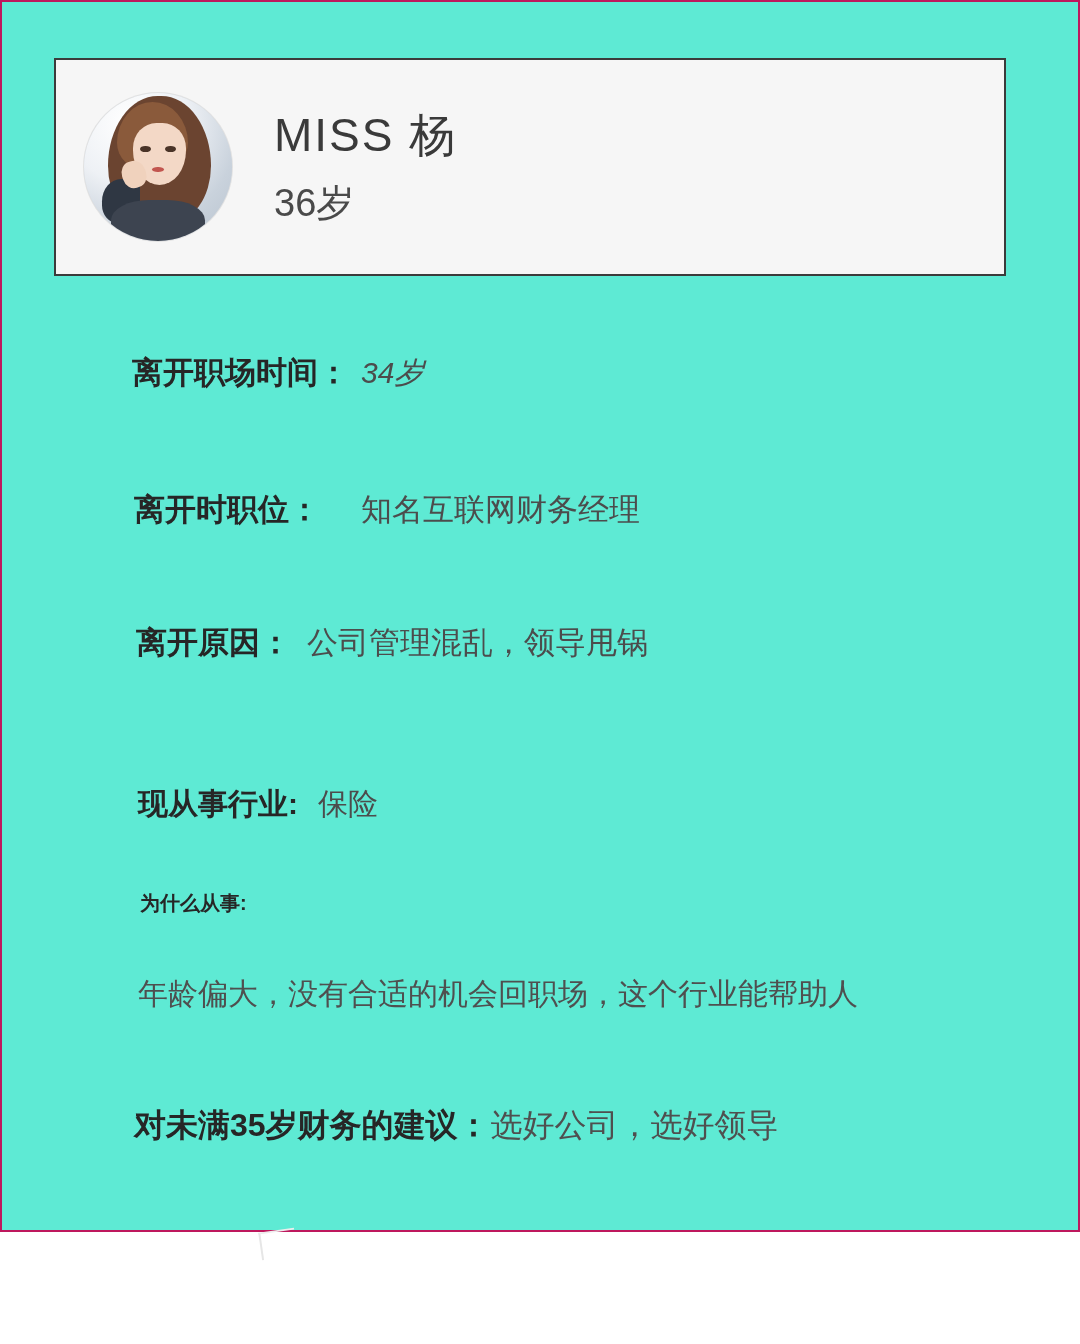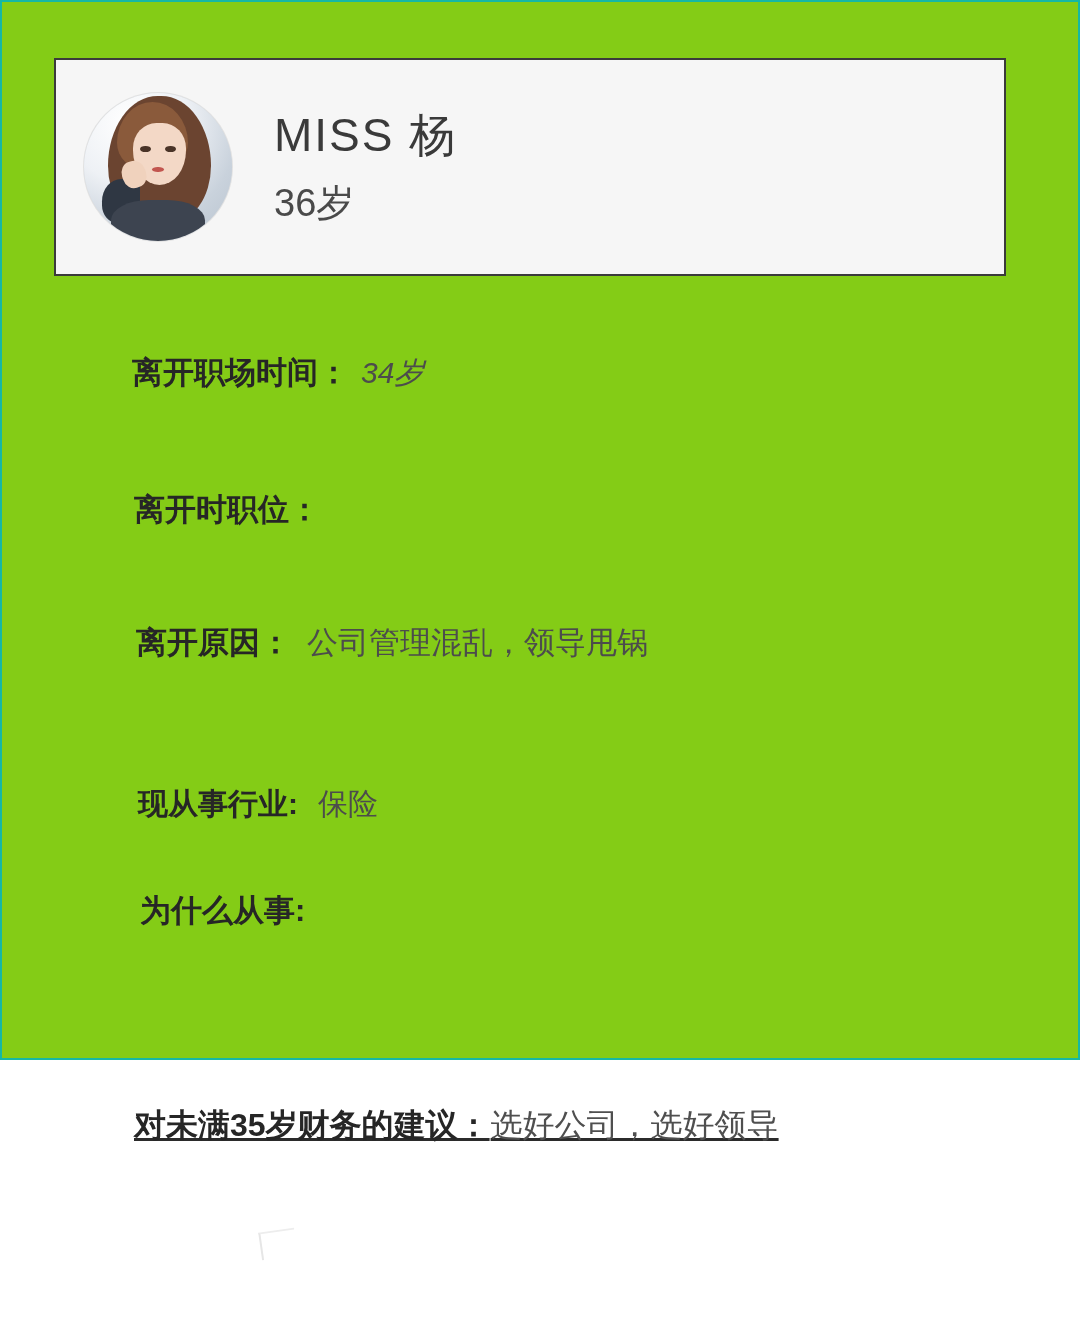--- a/index.html
+++ b/index.html
@@ -10,24 +10,24 @@
     width: 1080px;
     height: 1344px;
     background: #ffffff;
     font-family: "Liberation Sans", sans-serif;
     color: #2b2b2b;
     overflow: hidden;
   }
   .page {
     position: relative;
     width: 1080px;
-    height: 1060px;
-    background: #84cc16;
+    height: 1232px;
+    background: #5eead4;
     box-sizing: border-box;
-    border: 2px solid #14b8a6;
+    border: 2px solid #be185d;
   }
 
   
   .profile-card {
     position: absolute;
     left: 52px;
     top: 56px;
     width: 952px;
     height: 218px;
     background: #f6f6f6;
@@ -167,32 +167,32 @@
 
   .f2 { left: 132px; top: 487px; font-size: 31px; gap: 23px; }
   .f2 .value { margin-left: 18px; font-size: 31px; }
 
   .f3 { left: 134px; top: 620px; font-size: 31px; }
   .f3 .value { margin-left: 16px; font-size: 31px; text-align: center; }
 
   .f4 { left: 136px; top: 782px; font-size: 30px; }
   .f4 .value { margin-left: 20px; font-size: 30px; }
 
-  .f5 { left: 138px; top: 888px; font-size: 31px; }
+  .f5 { left: 138px; top: 888px; font-size: 20px; }
 
   .f5b {
     position: absolute;
     left: 136px;
     top: 972px;
     font-size: 30px;
     color: #4f4f4f;
     white-space: nowrap;
   }
 
-  .f6 { left: 132px; top: 1102px; font-size: 32px; text-decoration: underline; }
+  .f6 { left: 132px; top: 1102px; font-size: 32px; }
   .f6 .value { margin-left: 1px; font-size: 32px; color: #4f4f4f; }
 
   .smudge {
     position: absolute;
     left: 258px;
     top: 1228px;
     width: 34px;
     height: 26px;
     border-left: 2px solid #e6e6e6;
     border-top: 2px solid #ededed;
@@ -223,35 +223,37 @@
     </div>
   </div>
 
   <div class="field f1">
     <span class="label">离开职场时间：</span>
     <span class="value">34岁</span>
   </div>
 
   <div class="field f2">
     <span class="label">离开时职位：</span>
+    <span class="value">知名互联网财务经理</span>
   </div>
 
   <div class="field f3">
     <span class="label">离开原因：</span>
     <span class="value">公司管理混乱，领导甩锅</span>
   </div>
 
   <div class="field f4">
     <span class="label">现从事行业:</span>
     <span class="value">保险</span>
   </div>
 
   <div class="field f5">
     <span class="label">为什么从事:</span>
   </div>
+  <div class="f5b">年龄偏大，没有合适的机会回职场，这个行业能帮助人</div>
 
   <div class="field f6">
     <span class="label">对未满35岁财务的建议：</span>
     <span class="value">选好公司，选好领导</span>
   </div>
 
   <div class="smudge"></div>
 </div>
 
 </body></html>

